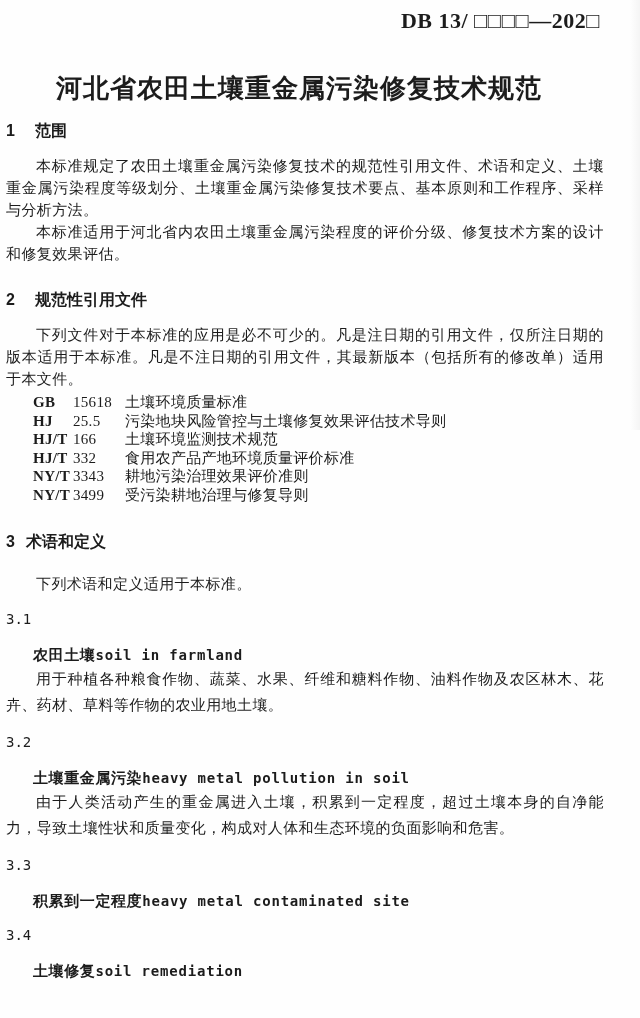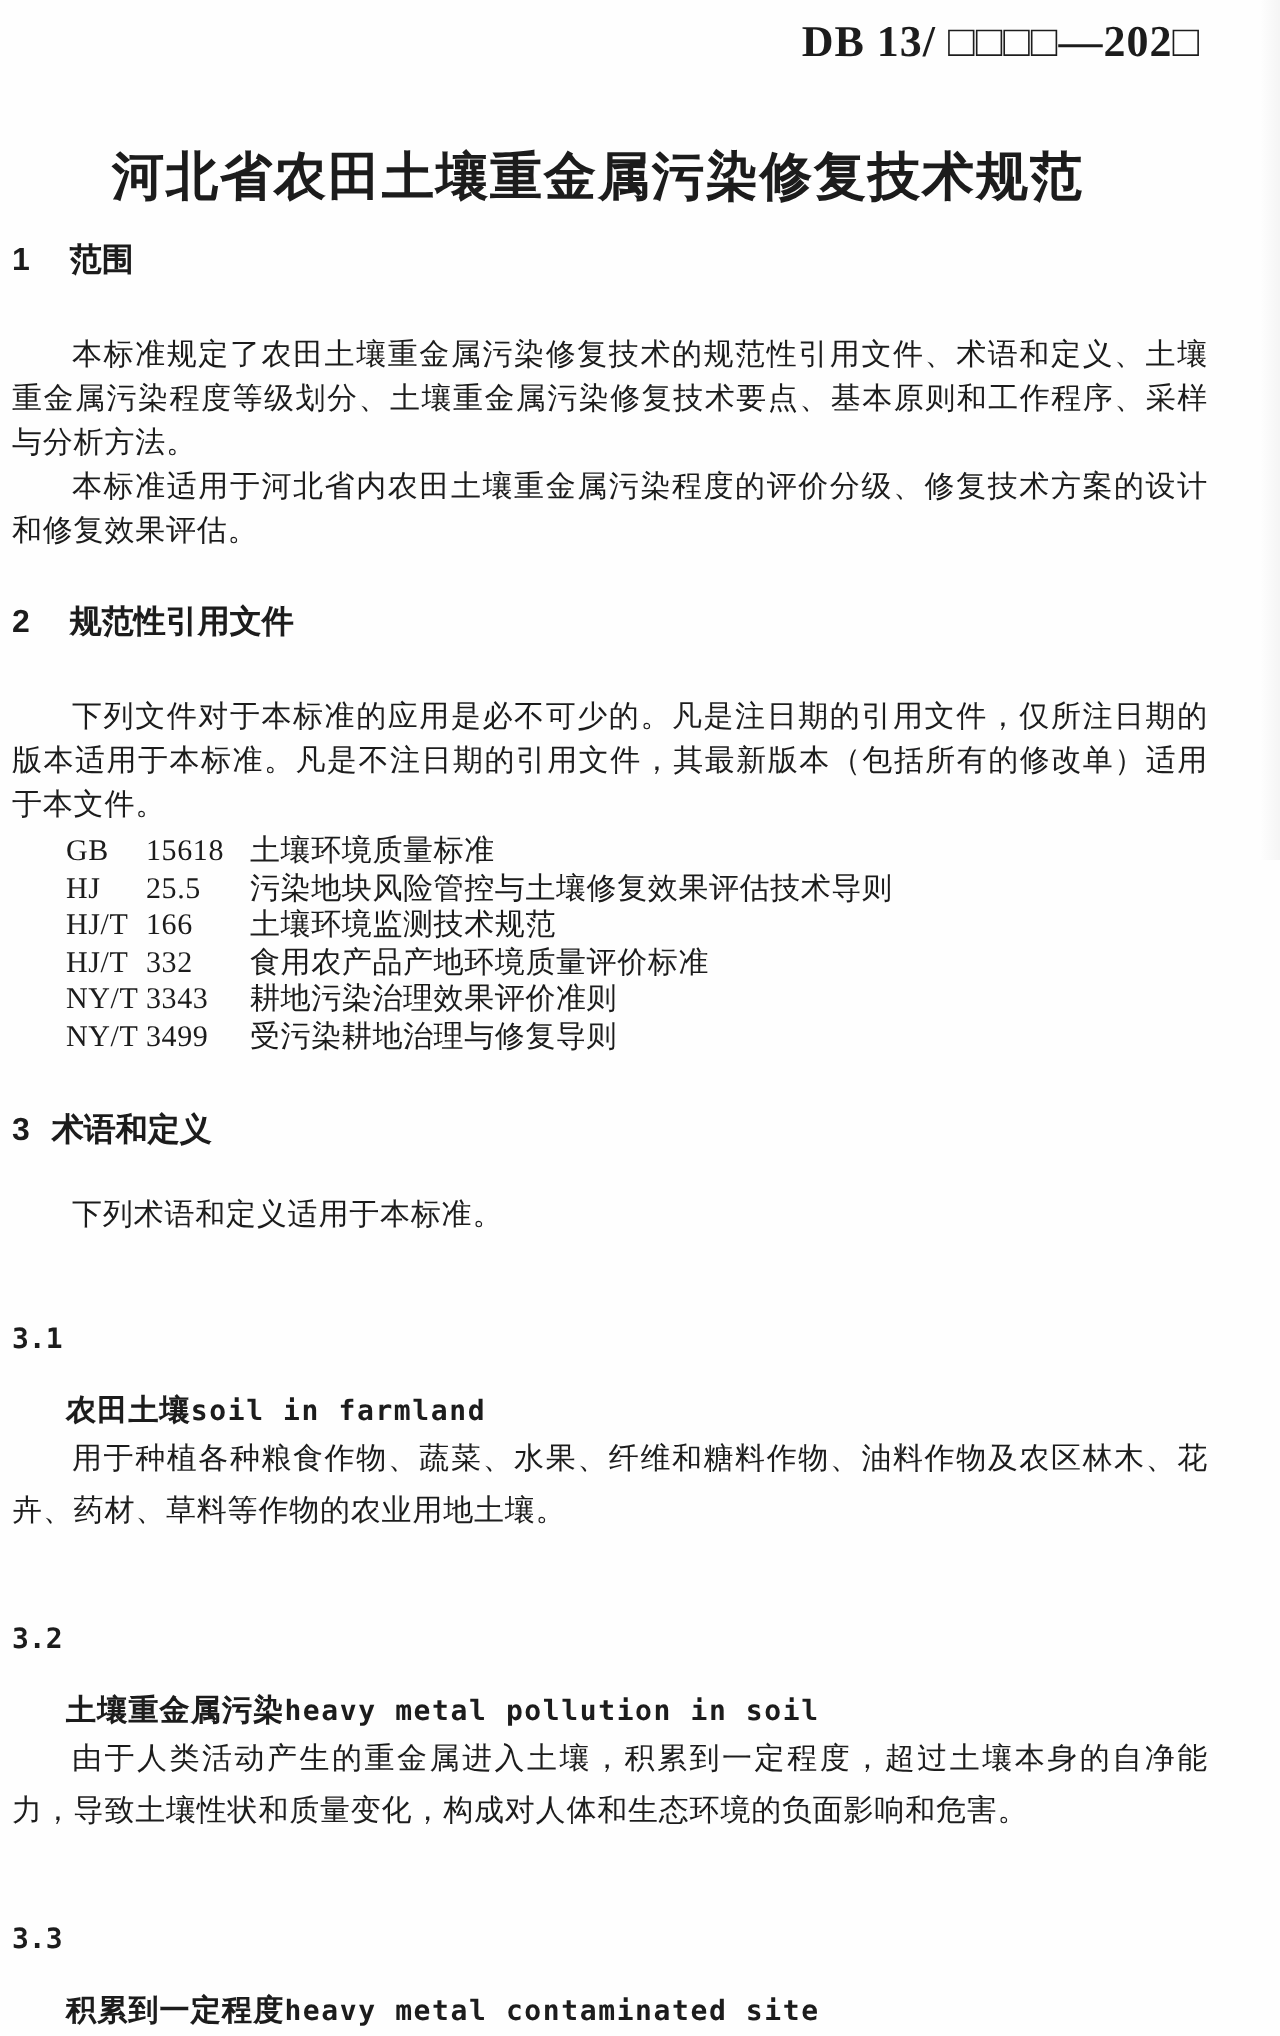--- a/index.html
+++ b/index.html
@@ -65,44 +65,43 @@
   .h-s2 { margin-top: 24px; }
   .h-s3 { margin-top: 26px; }
   .para {
     margin: 0;
     font-size: 15px;
     line-height: 22px;
     letter-spacing: 0.4px;
     text-align: justify;
     text-indent: 30px;
   }
-  .para.first { margin-top: 26px; }
+  .para.first { margin-top: 14px; }
   .ref-list {
     margin-top: 3px;
     margin-left: 27px;
     font-size: 15px;
     line-height: 18.6px;
     letter-spacing: 0.3px;
   }
   .ref-row { white-space: nowrap; }
-  .ref-code   { display: inline-block; width: 40px; }
+  .ref-code   { display: inline-block; width: 40px; font-weight: bold; }
   .ref-number { display: inline-block; width: 52px; }
   .sec3-intro {
     margin-top: 22px;
     text-indent: 30px;
     font-size: 15px;
     line-height: 21px;
     letter-spacing: 0.4px;
   }
   .term-num {
-    margin-top: 43px;
+    margin-top: 16px;
     font-family: "DejaVu Sans Mono", monospace;
     font-size: 14px;
     line-height: 17px;
-    font-weight: bold;
   }
   .term-heading {
     margin-top: 17px;
     margin-left: 27px;
     font-size: 15px;
     line-height: 20px;
   }
   .term-zh {
     font-family: "Liberation Sans", sans-serif;
     font-weight: bold;

